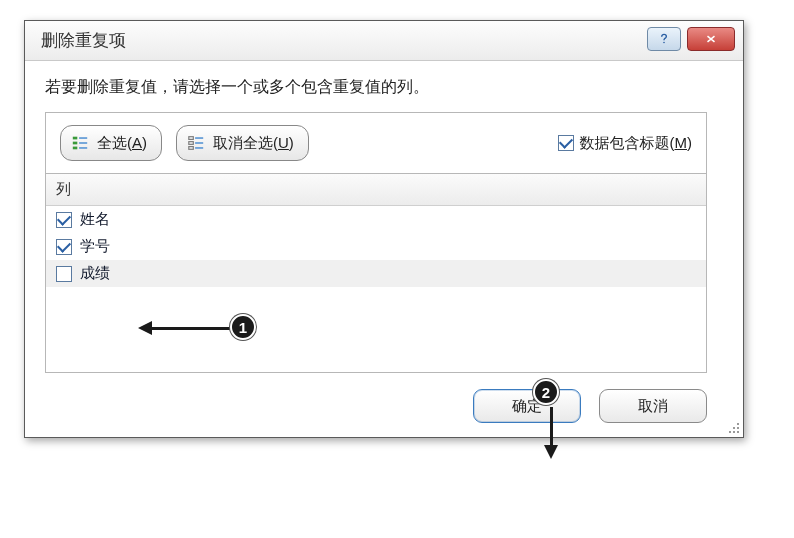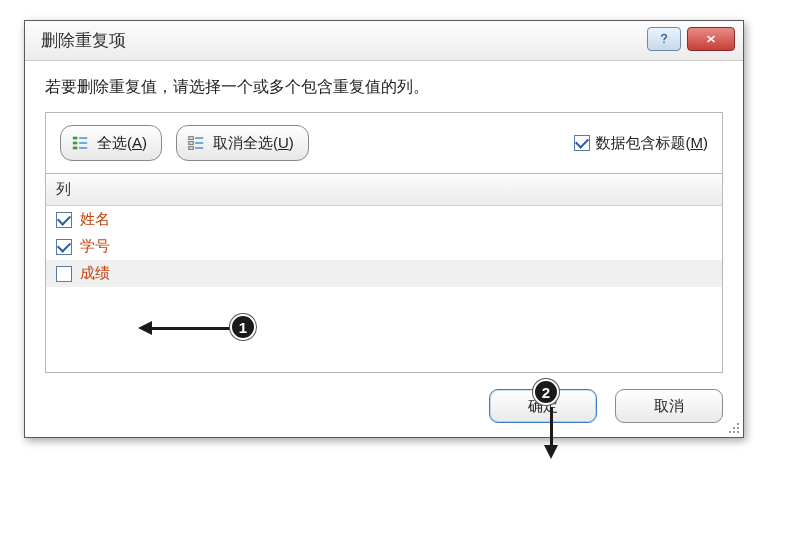--- a/index.html
+++ b/index.html
@@ -55,21 +55,21 @@
   }
   .win-btn.help { width: 34px; }
   .win-btn.close {
     width: 48px;
     border: 1px solid #8a2b2b;
     background: linear-gradient(#e98a84, #c64038);
   }
   .win-btn.help svg { width: 14px; height: 14px; }
   .win-btn.close svg { width: 14px; height: 12px; }
   .content {
-    padding: 16px 20px 14px 20px;
+    padding: 16px 36px 14px 20px;
     height: calc(100% - 40px);
     display: flex;
     flex-direction: column;
   }
   .instruction {
     color: #222;
     font-size: 16px;
     margin-bottom: 14px;
   }
   .toolbar-row {
@@ -133,21 +133,21 @@
     font-size: 15px;
     color: #333;
   }
   .list-body { }
   .list-row {
     display: flex;
     align-items: center;
     gap: 8px;
     padding: 4px 10px;
     font-size: 15px;
-    color: #c2410c;
+    color: #0f172a;
   }
   .list-row.sel { background: #f0f0f0; }
   .footer {
     display: flex;
     justify-content: flex-end;
     gap: 18px;
     padding-top: 16px;
     position: relative;
   }
   .dlg-btn {

